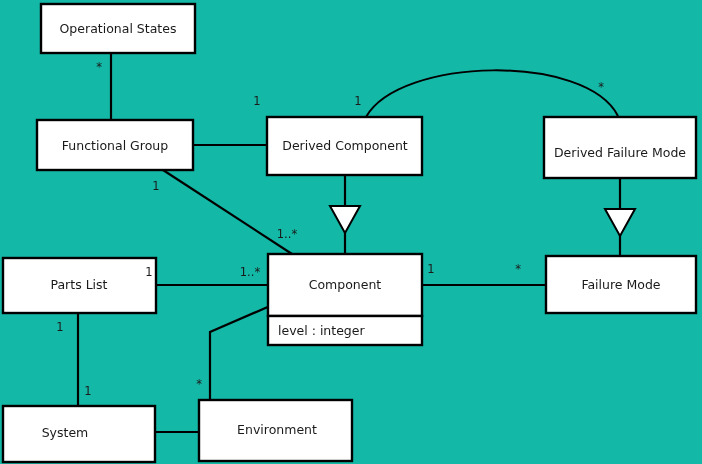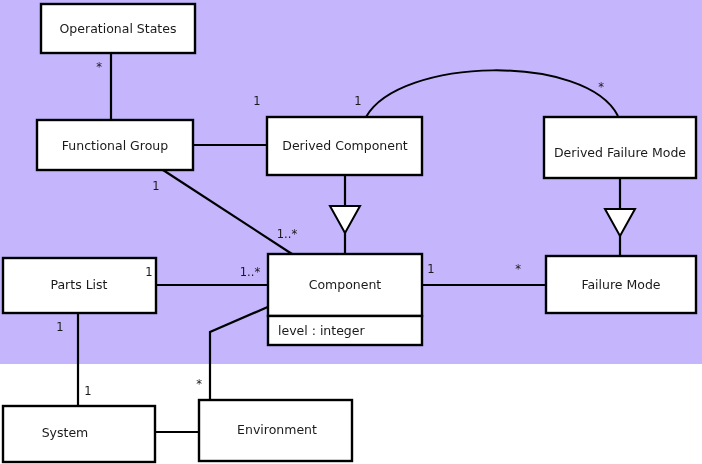--- a/index.html
+++ b/index.html
@@ -9,22 +9,22 @@
   }
   body {
     width: 702px;
     height: 464px;
     font-family: "DejaVu Sans", "Liberation Sans", sans-serif;
     overflow: hidden;
   }
   #diagram-root {
     position: relative;
     width: 702px;
-    height: 364px;
-    background: #c4b5fd;
+    height: 464px;
+    background: #14b8a6;
   }
   svg.uml-canvas {
     display: block;
     width: 702px;
     height: 464px;
   }
   .cls-box {
     fill: #ffffff;
     stroke: #000000;
     stroke-width: 2.4;

